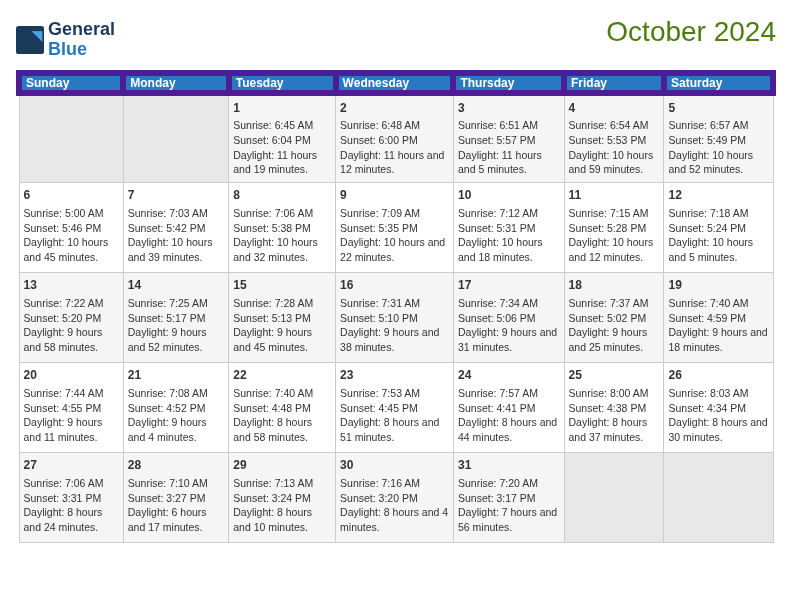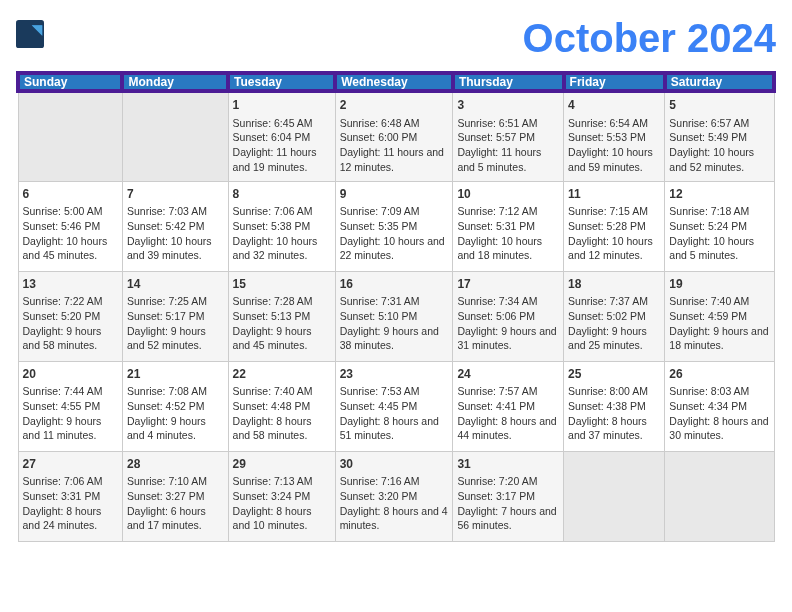--- a/index.html
+++ b/index.html
@@ -32,43 +32,43 @@
     }
     .logo-icon {
       width: 28px;
       height: 28px;
       margin-right: 4px;
     }
     .title-block {
       text-align: right;
     }
     .main-title {
-      font-size: 40px;
-      font-weight: bold;
-      color: #3b82f6;
+      font-size: 28px;
+      font-weight: normal;
+      color: #4d7c0f;
     }
     .subtitle {
       font-size: 16px;
       color: #333;
     }
     table {
       width: 100%;
       border-collapse: collapse;
       font-size: 11px;
     }
     thead tr {
       background-color: #2979c2;
       color: #fff;
     }
     thead th {
       padding: 0 4px;
       text-align: left;
       font-size: 12px;
       font-weight: bold;
-      border: 4px solid #4c1d95;
+      border: 6px solid #4c1d95;
     }
     tbody tr {
       background: #fff;
     }
     tbody tr:nth-child(odd) {
       background: #f5f5f5;
     }
     tbody td {
       padding: 4px 4px;
       vertical-align: top;
@@ -96,20 +96,24 @@
 </head>
 <body>
 
 <div class="header-section">
   <div class="logo">
     <svg class="logo-icon" viewBox="0 0 32 32">
       <rect x="0" y="0" width="32" height="32" rx="3" fill="#1a3a5c"></rect>
       <polygon points="18,6 30,18 30,6" fill="#2979c2"></polygon>
       <polygon points="18,6 30,6 30,18" fill="#4aa3df"></polygon>
     </svg>
+    <div>
+      <span class="logo-text">General</span><br>
+      <span class="logo-text logo-blue">Blue</span>
+    </div>
   </div>
   <div class="title-block">
     <div class="main-title">October 2024</div>
   </div>
 </div>
 
 <table>
   <thead>
     <tr>
       <th>Sunday</th>

